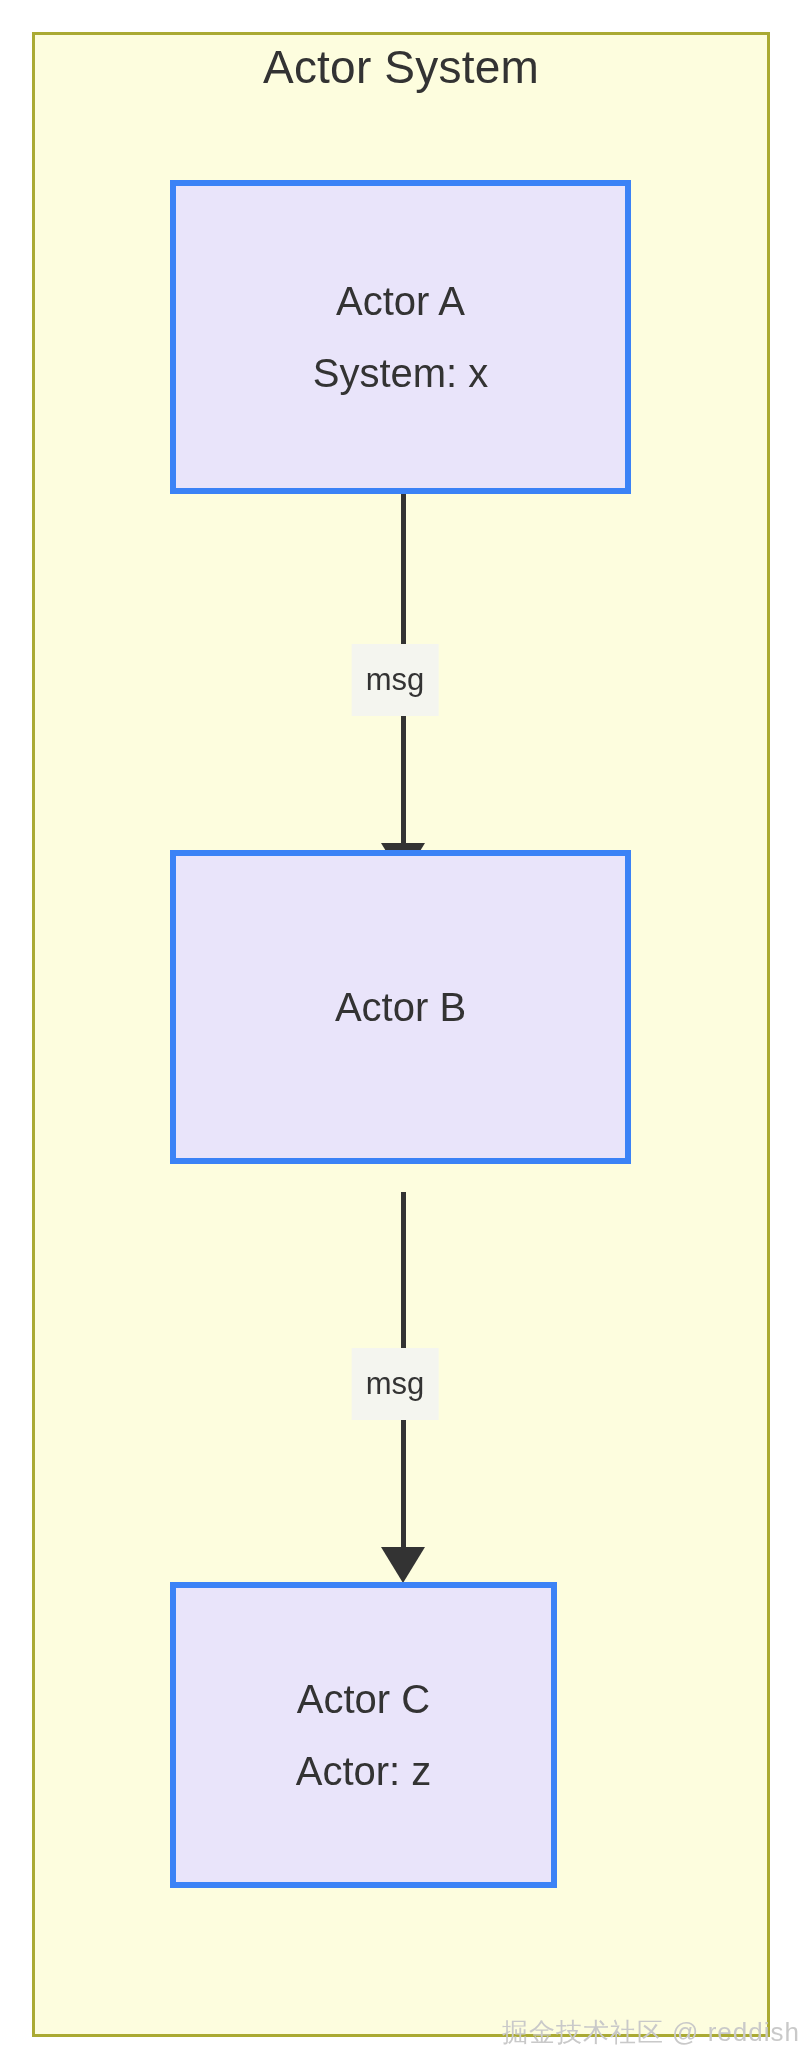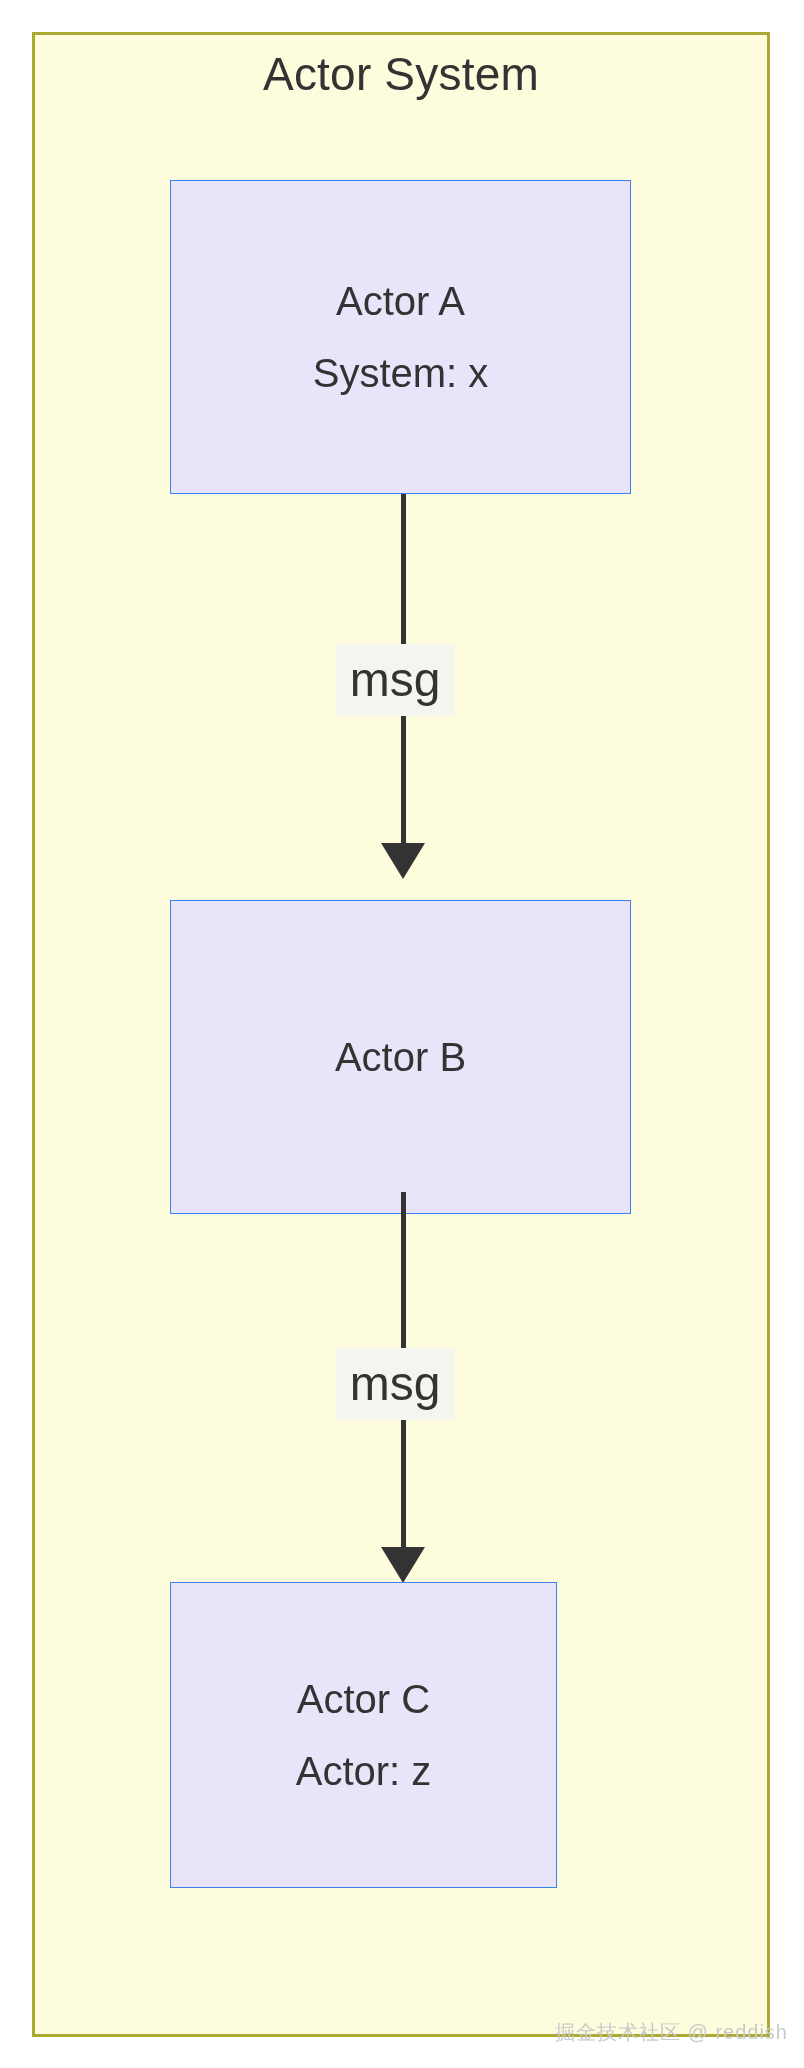--- a/index.html
+++ b/index.html
@@ -28,51 +28,51 @@
     width: 738px;
     height: 2005px;
     box-sizing: border-box;
     background: #fdfdde;
     border: 3px solid #aaaa33;
   }
 
   .system-title {
     position: absolute;
     left: 0;
-    top: 11px;
+    top: 4px;
     width: 100%;
     text-align: center;
     font-size: 46px;
     line-height: 56px;
     color: #333333;
     letter-spacing: 0.2px;
     white-space: nowrap;
   }
 
   
   .actor-box {
     position: absolute;
     box-sizing: border-box;
     background: #e9e4fa;
-    border: 1px solid #3b82f6;
+    border: 6px solid #3b82f6;
     display: flex;
     flex-direction: column;
     align-items: center;
     justify-content: center;
   }
   .actor-box .line {
     font-size: 40px;
     line-height: 72px;
     color: #333333;
     white-space: nowrap;
     text-align: center;
   }
 
   #box-a { left: 170px; top: 180px; width: 461px; height: 314px; }
-  #box-b { left: 170px; top: 900px; width: 461px; height: 314px; }
+  #box-b { left: 170px; top: 850px; width: 461px; height: 314px; }
   #box-c { left: 170px; top: 1582px; width: 387px; height: 306px; }
 
   
   .edge {
     position: absolute;
     left: 401px;
     width: 5px;
     background: #333333;
   }
   #edge-ab { top: 494px; height: 368px; }
@@ -86,37 +86,37 @@
     border-right: 22px solid transparent;
     border-top: 36px solid #333333;
     left: 381px;
   }
   #arrowhead-ab { top: 843px; }
   #arrowhead-bc { top: 1547px; }
 
   
   .edge-label {
     position: absolute;
-    font-size: 48px;
+    font-size: 31px;
     line-height: 48px;
     color: #333333;
     background: #f4f5ef;
     padding: 12px 14px;
     white-space: nowrap;
     transform: translateX(-50%);
   }
   #label-msg-1 { left: 395px; top: 644px; }
   #label-msg-2 { left: 395px; top: 1348px; }
 
   
   .watermark {
     position: absolute;
-    right: 16px;
+    right: 4px;
     bottom: 20px;
-    font-size: 20px;
+    font-size: 26px;
     line-height: 32px;
     color: #c9c9c9;
     white-space: nowrap;
     letter-spacing: 1px;
   }
 </style>
 </head>
 <body>
 
 <div id="canvas">

